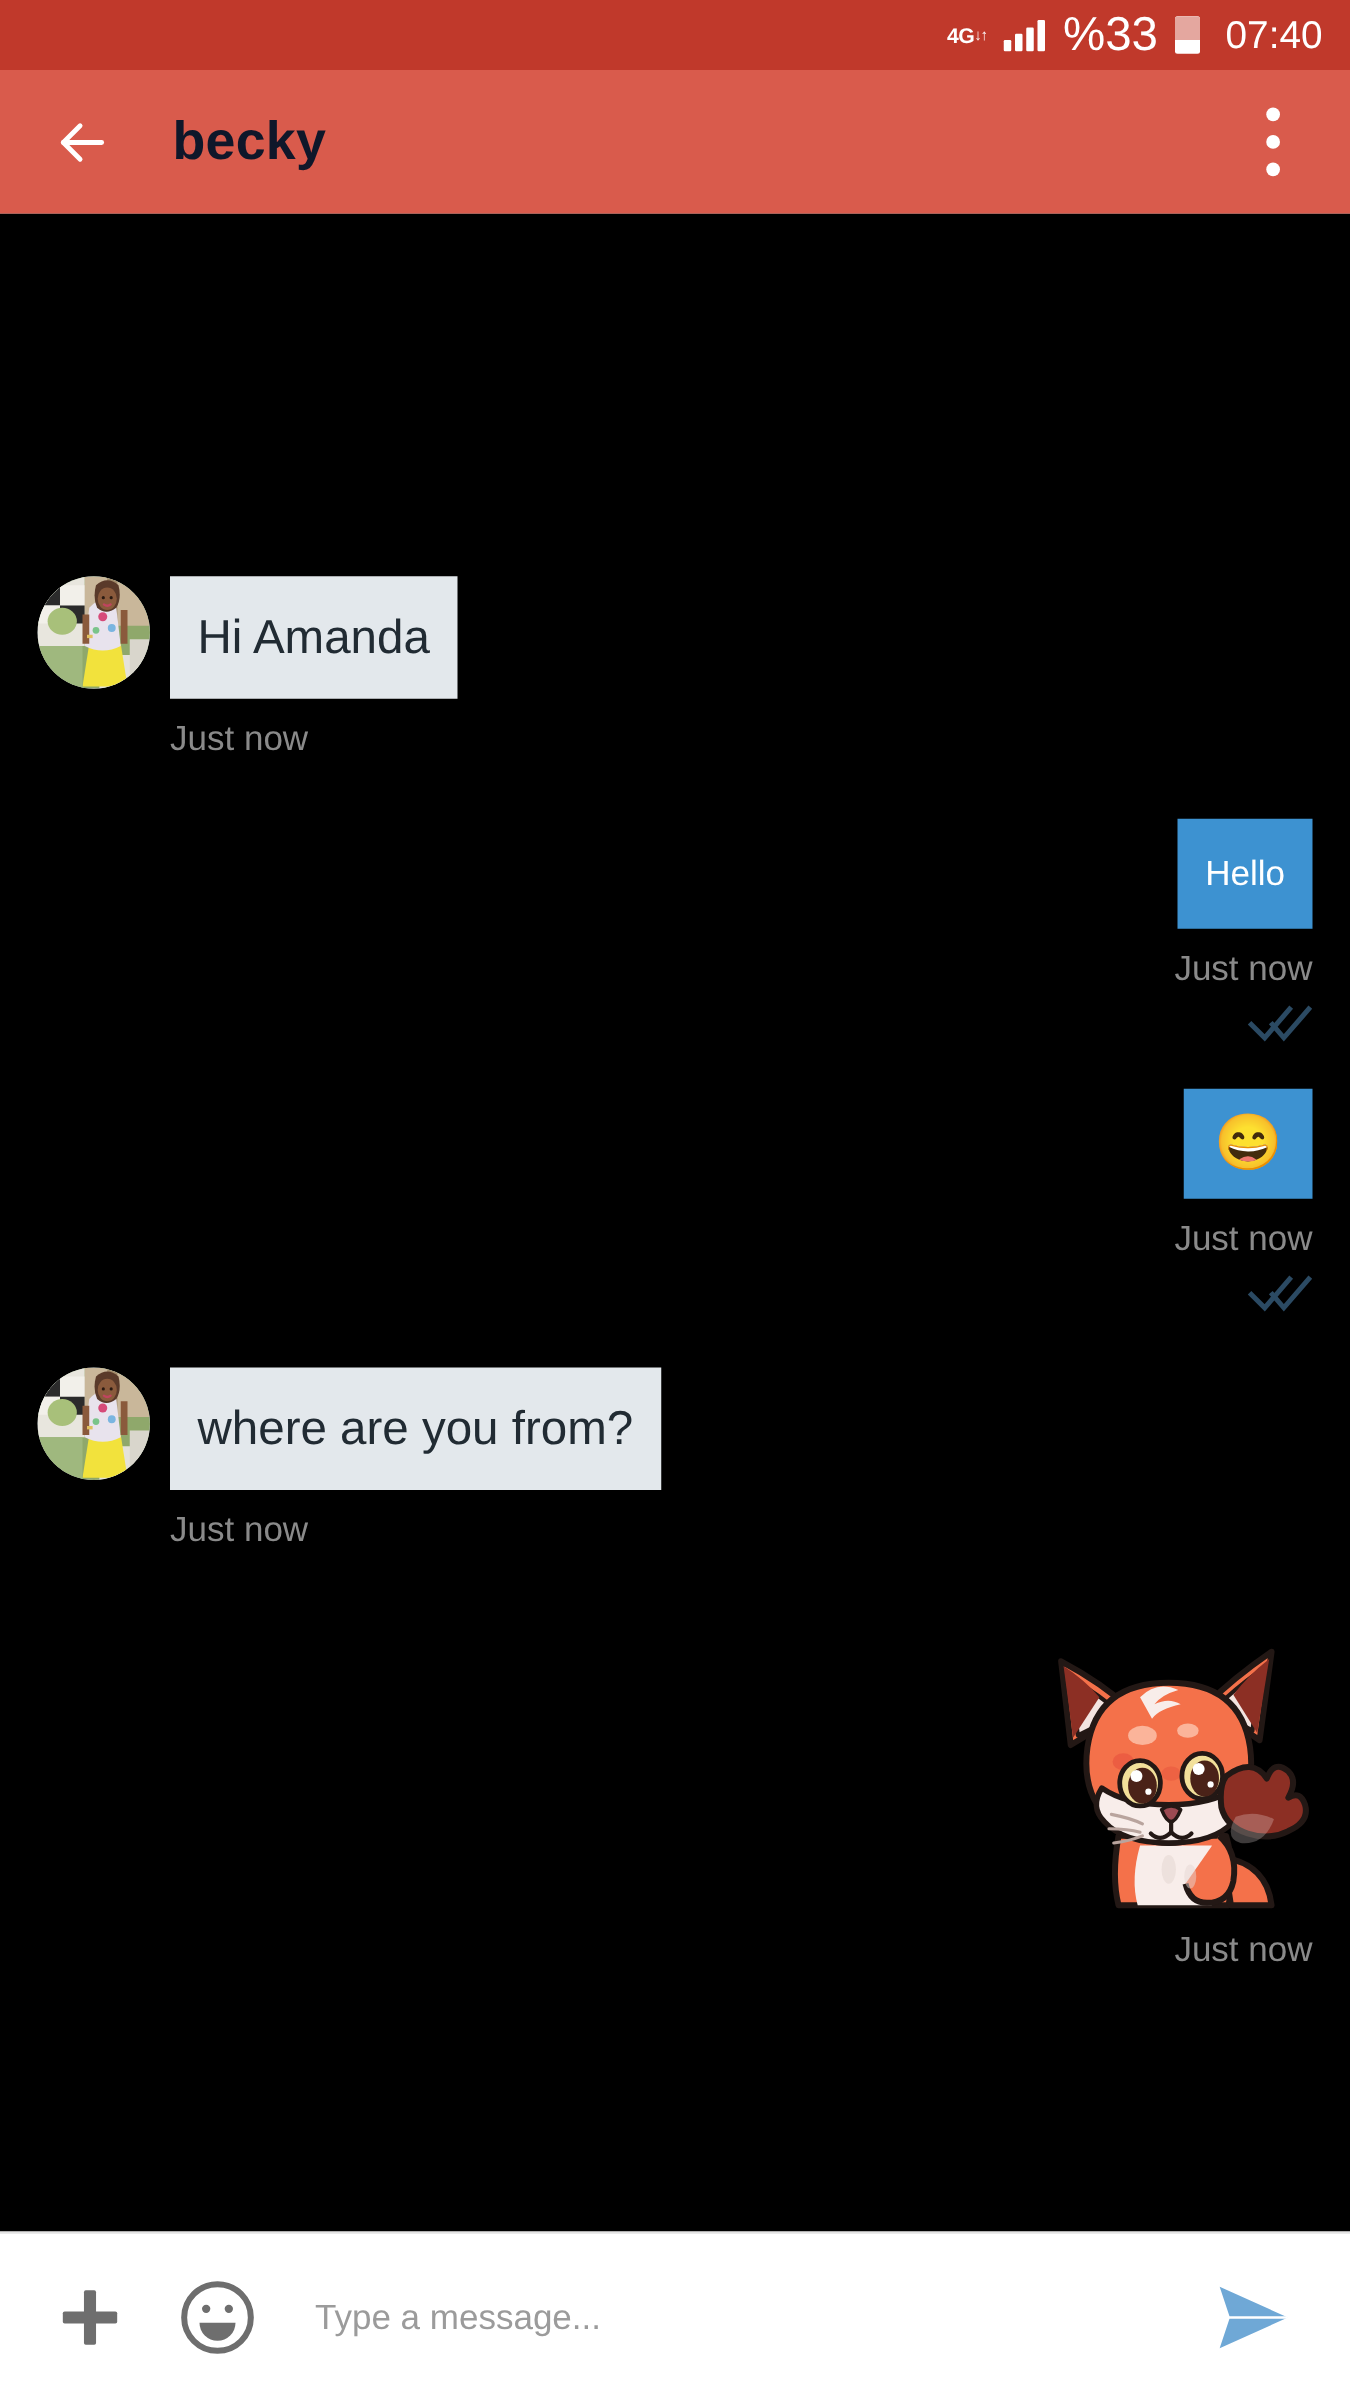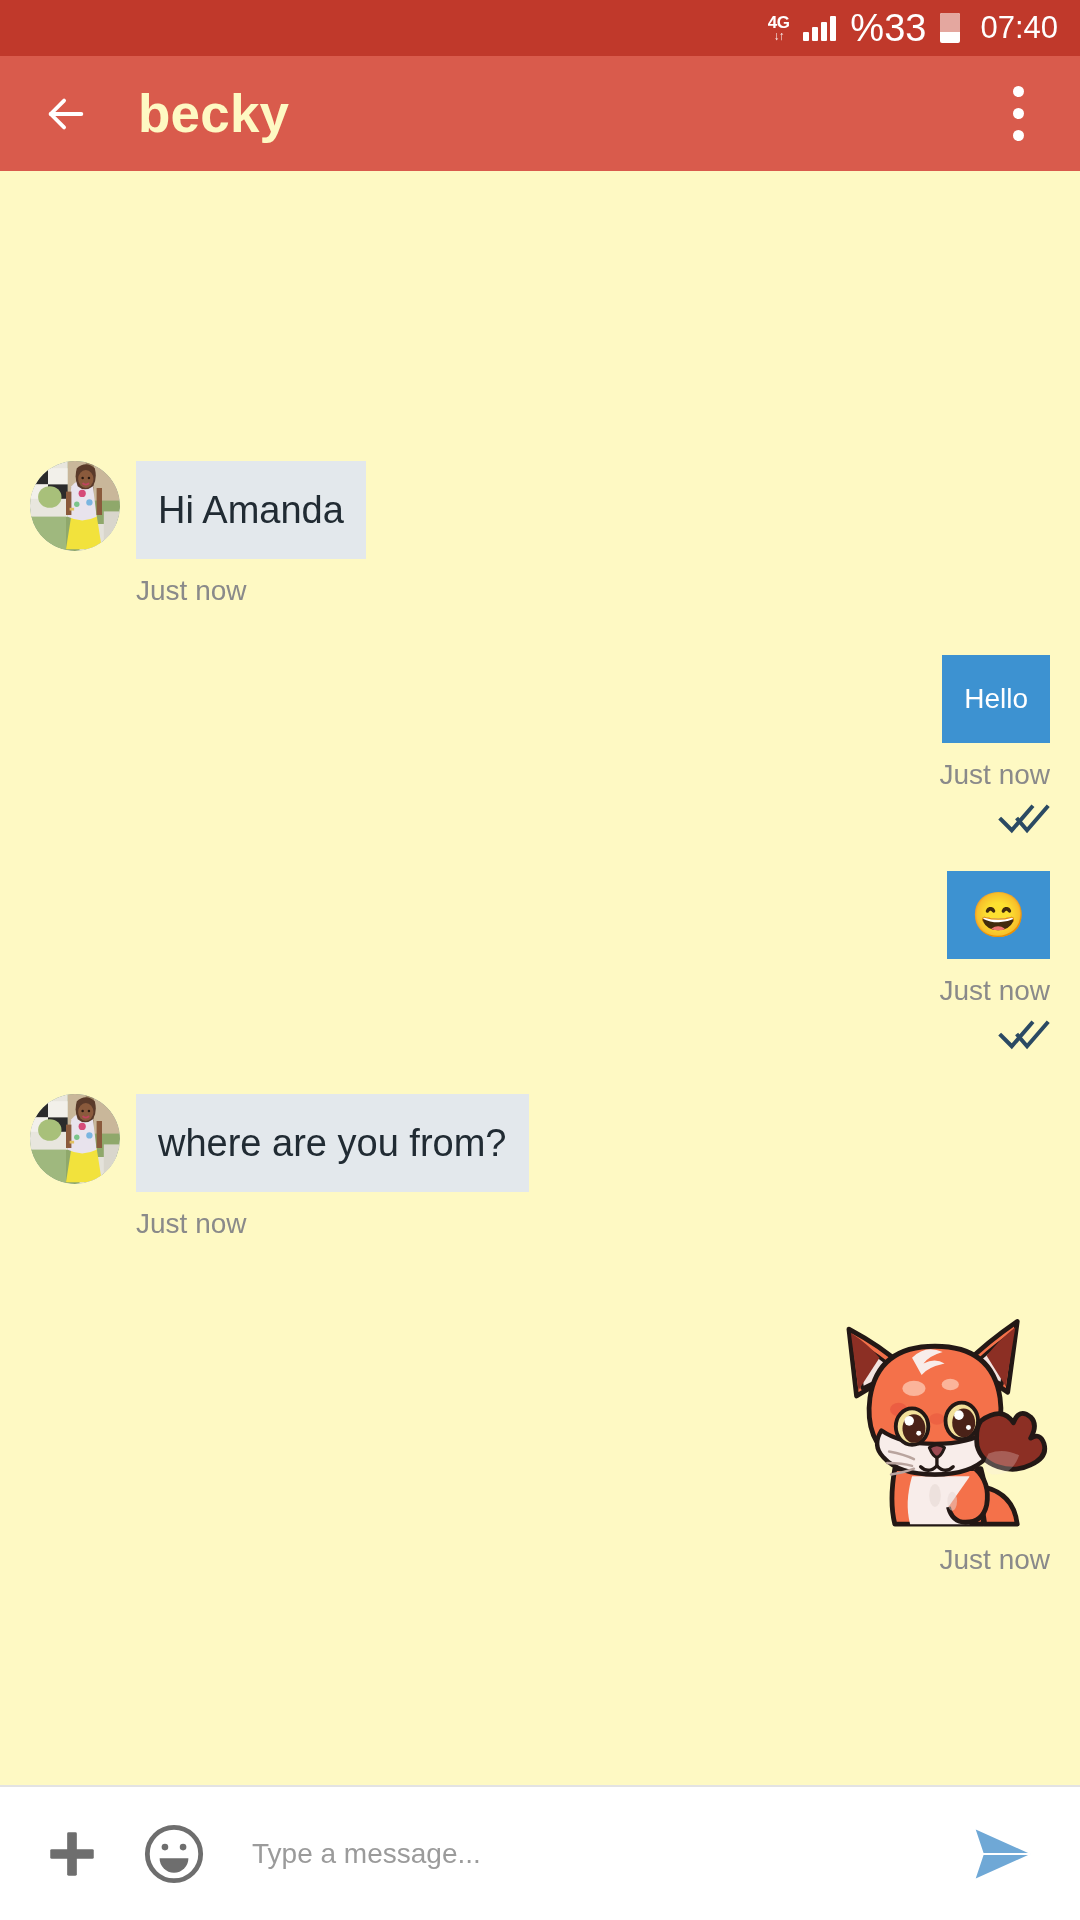--- a/index.html
+++ b/index.html
@@ -11,21 +11,21 @@
   }
   #app { width:1080px; height:1920px; display:flex; flex-direction:column; position:relative; }
 
   
   .statusbar {
     height:56px; background:#C0392B; flex:0 0 56px;
     display:flex; align-items:center; justify-content:flex-end;
     padding-right:22px; color:#ffffff;
   }
   .sb-group { display:flex; align-items:center; gap:14px; }
-  .net-icon { display:flex; flex-direction:column; align-items:center; line-height:1; }
+  .net-icon { display:flex; flex-direction:row; align-items:center; line-height:1; }
   .net-icon .gen { font-size:17px; font-weight:bold; letter-spacing:-0.5px; }
   .net-icon .arrows { font-size:12px; letter-spacing:-1px; margin-top:-1px; opacity:.95; }
   .sig-bars { display:flex; align-items:flex-end; gap:3px; height:26px; }
   .sig-bars i { display:block; width:6px; background:#ffffff; border-radius:1px; }
   .sig-bars i:nth-child(1){ height:9px; }
   .sig-bars i:nth-child(2){ height:14px; }
   .sig-bars i:nth-child(3){ height:19px; }
   .sig-bars i:nth-child(4){ height:25px; }
   .batt-pct { font-size:38px; font-weight:400; letter-spacing:0px; }
   .batt-icon { width:20px; height:30px; border-radius:2px; background:#ffffff; position:relative; overflow:hidden; }
@@ -33,32 +33,32 @@
   .clock { font-size:31px; font-weight:400; margin-left:6px; }
 
   
   .toolbar {
     height:115px; flex:0 0 115px; background:#D95B4C;
     display:flex; align-items:center; padding:0 30px; position:relative;
   }
   .back-btn { width:72px; height:72px; display:flex; align-items:center; justify-content:center; cursor:pointer; }
   .back-btn svg { width:46px; height:46px; }
   .tb-title {
-    color:#fef9c3; font-size:53px; font-weight:bold; margin-left:36px; letter-spacing:.2px;
+    color:#0f172a; font-size:43px; font-weight:bold; margin-left:36px; letter-spacing:.2px;
   }
   .overflow-btn {
     position:absolute; right:32px; top:50%; transform:translateY(-50%);
     width:60px; height:80px; display:flex; flex-direction:column;
     align-items:center; justify-content:center; gap:11px; cursor:pointer;
   }
   .overflow-btn span { width:11px; height:11px; border-radius:50%; background:#ffffff; display:block; }
 
   
   .chat {
-    flex:1 1 auto; background:#fef9c3; position:relative;
+    flex:1 1 auto; background:#000000; position:relative;
     padding:0 30px; overflow:hidden;
   }
   .msg-row { display:flex; width:100%; }
   .msg-row.incoming { justify-content:flex-start; }
   .msg-row.outgoing { justify-content:flex-end; }
 
   .avatar {
     width:90px; height:90px; border-radius:50%; flex:0 0 90px;
     overflow:hidden; position:relative; background:#cfd4d8;
   }

